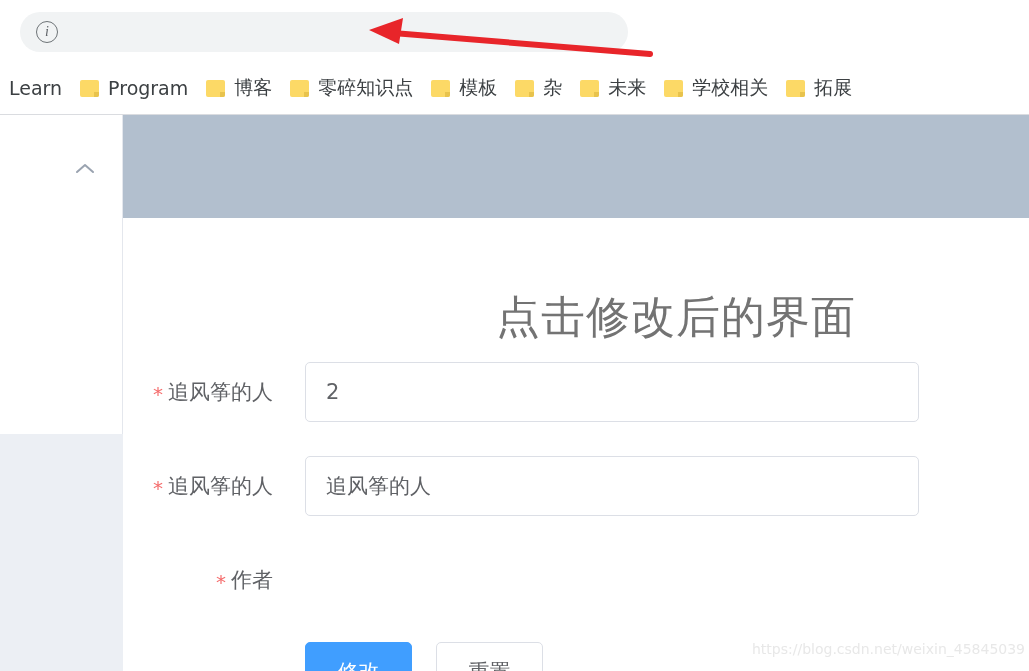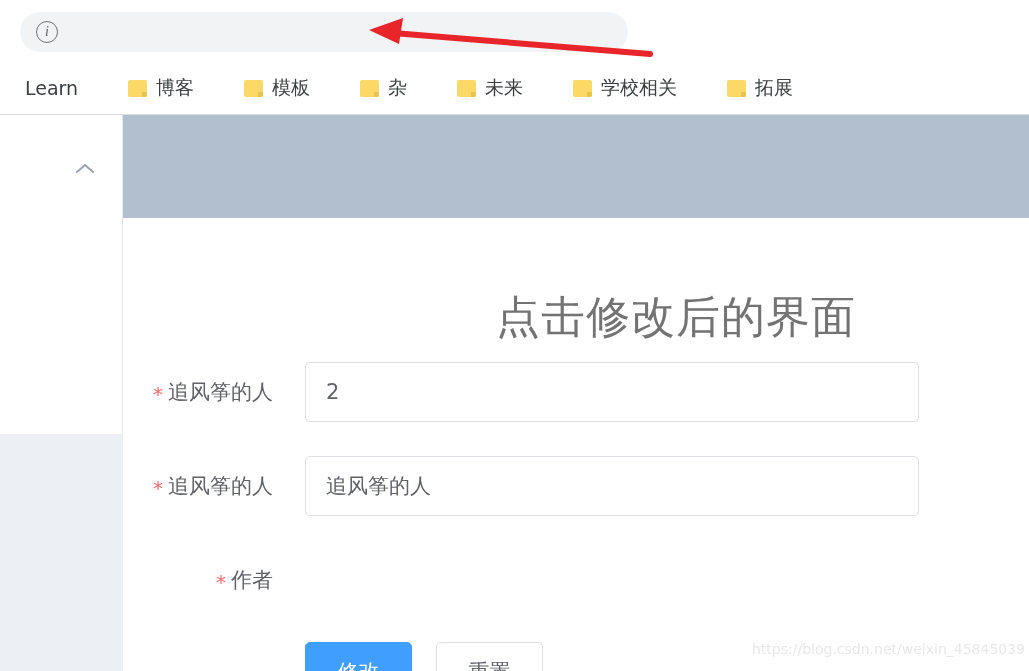--- a/index.html
+++ b/index.html
@@ -93,21 +93,21 @@
     display: flex;
     align-items: center;
     padding-left: 0px;
     box-sizing: border-box;
     overflow: hidden;
   }
   .bm-item {
     display: flex;
     align-items: center;
     height: 40px;
-    padding: 0 25px;
+    padding: 0 9px;
     border-radius: 4px;
     flex: none;
     white-space: nowrap;
   }
   .folder-icon {
     position: relative;
     width: 19px;
     height: 17px;
     flex: none;
     margin-right: 9px;
@@ -302,21 +302,35 @@
 
   <div class="bookmarks-bar" id="bookmarks-bar">
       <div class="bm-item no-icon">
         <span class="bm-label">Learn</span>
       </div>
       <div class="bm-item">
         <div class="folder-icon">
           <div class="body"></div>
           <div class="fold"></div>
         </div>
+        <span class="bm-label">Program</span>
+      </div>
+      <div class="bm-item">
+        <div class="folder-icon">
+          <div class="body"></div>
+          <div class="fold"></div>
+        </div>
         <span class="bm-label">博客</span>
+      </div>
+      <div class="bm-item">
+        <div class="folder-icon">
+          <div class="body"></div>
+          <div class="fold"></div>
+        </div>
+        <span class="bm-label">零碎知识点</span>
       </div>
       <div class="bm-item">
         <div class="folder-icon">
           <div class="body"></div>
           <div class="fold"></div>
         </div>
         <span class="bm-label">模板</span>
       </div>
       <div class="bm-item">
         <div class="folder-icon">

